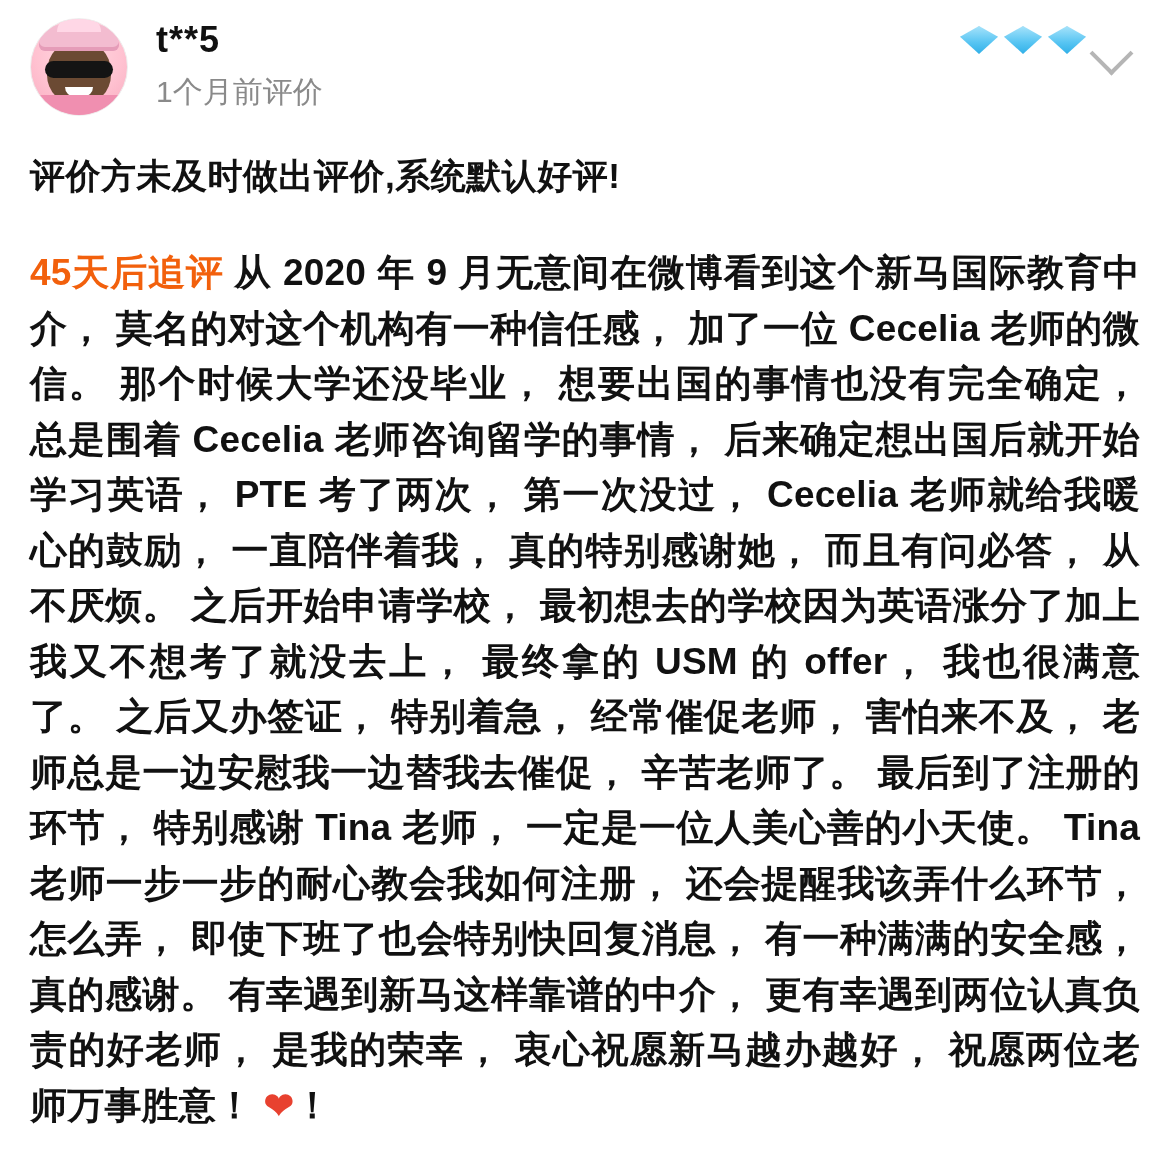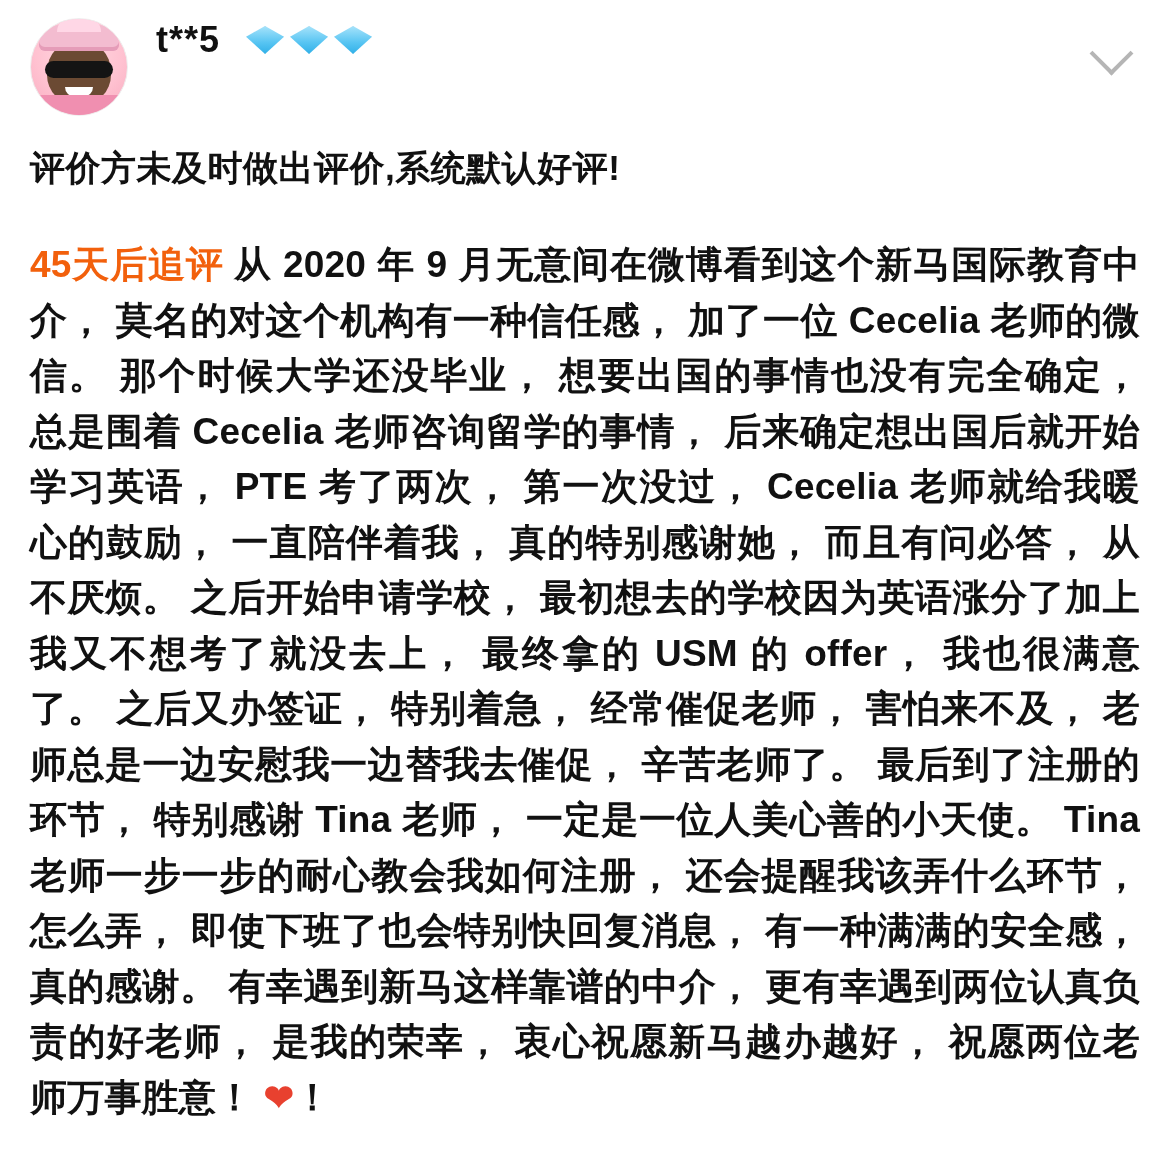--- a/index.html
+++ b/index.html
@@ -97,20 +97,21 @@
   .head-text {
     margin-left: 28px;
     flex: 1 1 auto;
     min-width: 0;
   }
   .name-row {
     display: flex;
     align-items: center;
     gap: 26px;
     height: 52px;
+    justify-content: space-between;
   }
   .username {
     font-size: 36px;
     font-weight: bold;
     letter-spacing: 1px;
     color: #111111;
     line-height: 1;
   }
   .diamonds {
     display: flex;
@@ -150,21 +151,21 @@
     border-right: 4px solid #b5b5b5;
     border-bottom: 4px solid #b5b5b5;
     transform: rotate(45deg);
   }
   
   .first-comment {
     font-size: 35px;
     font-weight: bold;
     color: #111111;
     letter-spacing: 0.5px;
-    margin-top: 18px;
+    margin-top: 26px;
     line-height: 1.35;
   }
   .append-block {
     margin-top: 46px;
     font-size: 37px;
     font-weight: bold;
     color: #111111;
     line-height: 1.5;
     letter-spacing: 0.2px;
     text-align: justify;
@@ -197,20 +198,21 @@
 
     <div class="head-text">
       <div class="name-row">
         <div class="username">t**5</div>
         <div class="diamonds">
           <span class="diamond light"></span>
           <span class="diamond light"></span>
           <span class="diamond light"></span>
         </div>
       </div>
+      <div class="timestamp">1个月前评价</div>
     </div>
 
     <div class="chevron"></div>
   </div>
 
   <div class="first-comment">评价方未及时做出评价,系统默认好评!</div>
 
   <div class="append-block">
     <span class="append-tag">45天后追评</span><span>从 2020 年 9 月无意间在微博看到这个新马国际教育中介， 莫名的对这个机构有一种信任感， 加了一位 Cecelia 老师的微信。 那个时候大学还没毕业， 想要出国的事情也没有完全确定， 总是围着 Cecelia 老师咨询留学的事情， 后来确定想出国后就开始学习英语， PTE 考了两次， 第一次没过， Cecelia 老师就给我暖心的鼓励， 一直陪伴着我， 真的特别感谢她， 而且有问必答， 从不厌烦。 之后开始申请学校， 最初想去的学校因为英语涨分了加上我又不想考了就没去上， 最终拿的 USM 的 offer， 我也很满意了。 之后又办签证， 特别着急， 经常催促老师， 害怕来不及， 老师总是一边安慰我一边替我去催促， 辛苦老师了。 最后到了注册的环节， 特别感谢 Tina 老师， 一定是一位人美心善的小天使。 Tina 老师一步一步的耐心教会我如何注册， 还会提醒我该弄什么环节， 怎么弄， 即使下班了也会特别快回复消息， 有一种满满的安全感， 真的感谢。 有幸遇到新马这样靠谱的中介， 更有幸遇到两位认真负责的好老师， 是我的荣幸， 衷心祝愿新马越办越好， 祝愿两位老师万事胜意！ </span><span class="heart">❤</span><span>！</span>
   </div>

